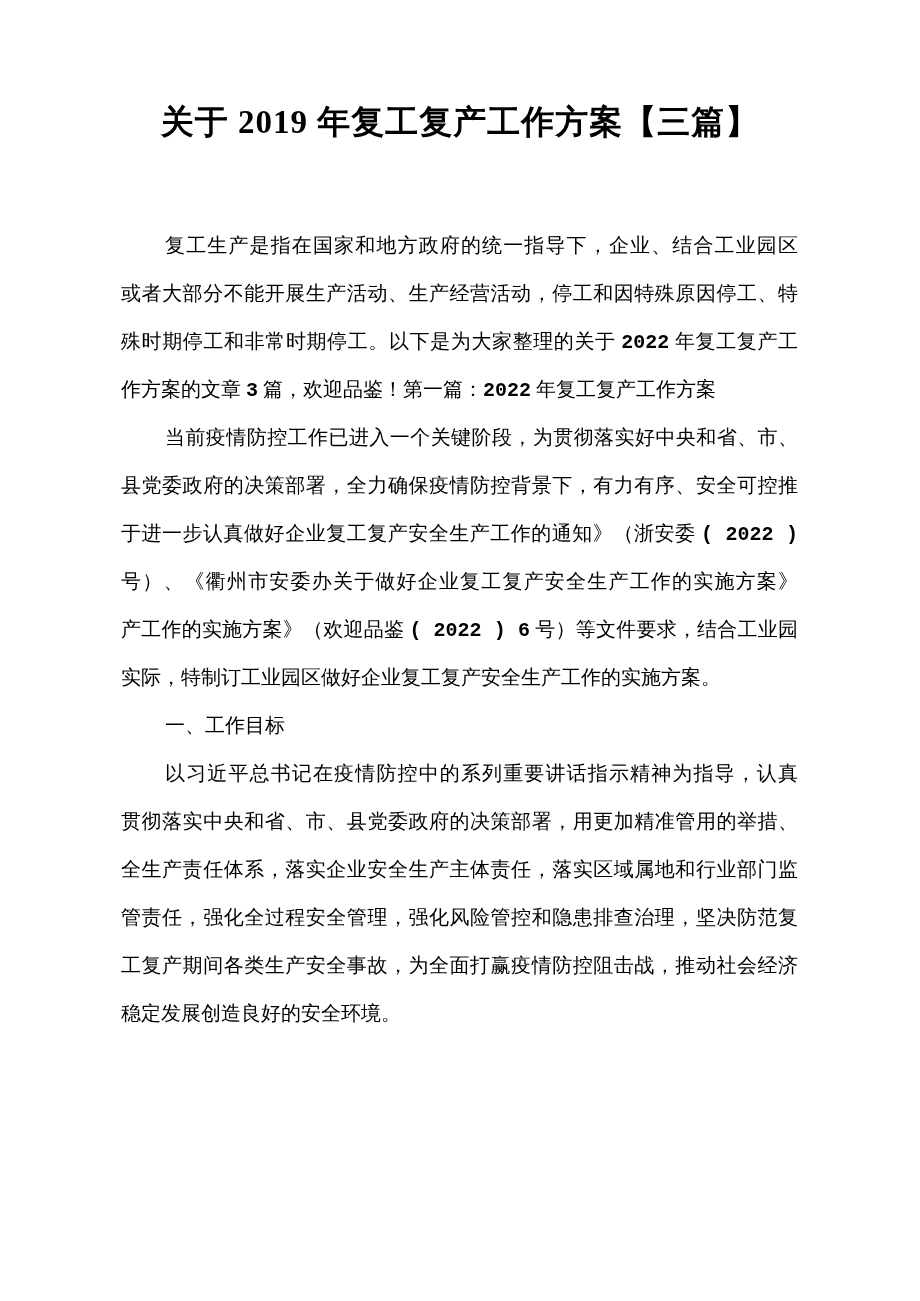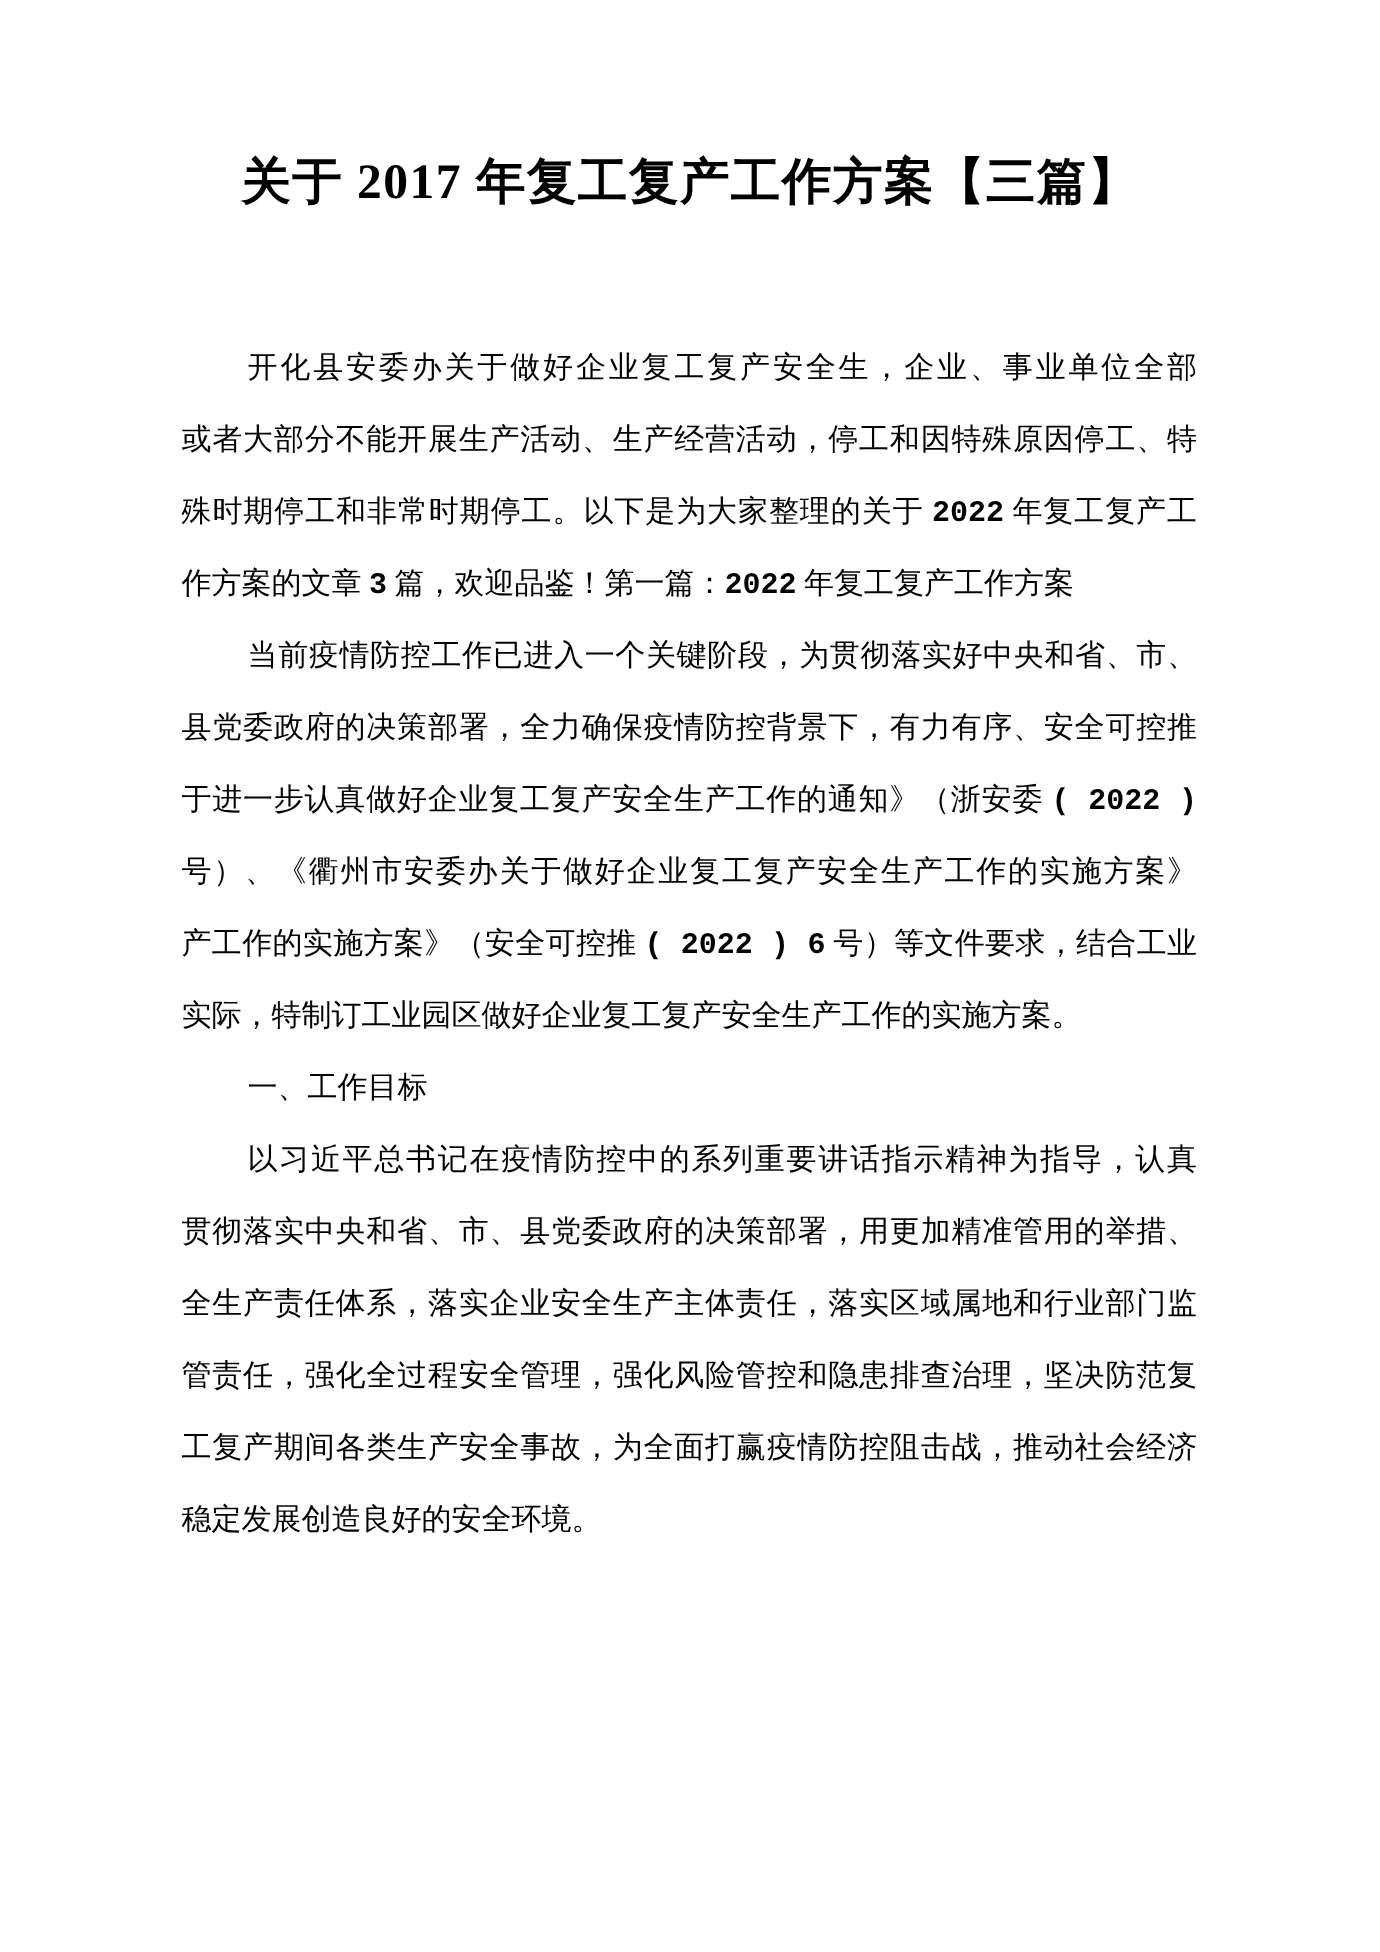--- a/index.html
+++ b/index.html
@@ -58,31 +58,31 @@
   .seg-bold {
     font-weight: bold;
     font-family: Liberation Mono, monospace;
     margin-top: 21px;
   }
 </style>
 </head>
 <body>
 
 <div class="page">
-  <h1 class="doc-title">关于 2017 年复工复产工作方案【三篇】</h1>
+  <h1 class="doc-title">关于 2019 年复工复产工作方案【三篇】</h1>
   <div class="doc-body">
-      <div class="line indent"><span class="seg">开化县安委办关于做好企业复工复产安全生，企业、事业单位全部</span></div>
+      <div class="line indent"><span class="seg">复工生产是指在国家和地方政府的统一指导下，企业、结合工业园区</span></div>
       <div class="line"><span class="seg">或者大部分不能开展生产活动、生产经营活动，停工和因特殊原因停工、特</span></div>
       <div class="line"><span class="seg">殊时期停工和非常时期停工。以下是为大家整理的关于 </span><span class="seg-bold">2022</span><span class="seg"> 年复工复产工</span></div>
       <div class="line end"><span class="seg">作方案的文章 </span><span class="seg-bold">3</span><span class="seg"> 篇，欢迎品鉴！第一篇：</span><span class="seg-bold">2022</span><span class="seg"> 年复工复产工作方案</span></div>
       <div class="line indent"><span class="seg">当前疫情防控工作已进入一个关键阶段，为贯彻落实好中央和省、市、</span></div>
       <div class="line"><span class="seg">县党委政府的决策部署，全力确保疫情防控背景下，有力有序、安全可控推</span></div>
       <div class="line"><span class="seg">于进一步认真做好企业复工复产安全生产工作的通知》（浙安委 </span><span class="seg-bold">( 2022 ) 5</span></div>
       <div class="line"><span class="seg">号）、《衢州市安委办关于做好企业复工复产安全生产工作的实施方案》</span></div>
-      <div class="line"><span class="seg">产工作的实施方案》（安全可控推 </span><span class="seg-bold">( 2022 ) 6</span><span class="seg"> 号）等文件要求，结合工业园区</span></div>
+      <div class="line"><span class="seg">产工作的实施方案》（欢迎品鉴 </span><span class="seg-bold">( 2022 ) 6</span><span class="seg"> 号）等文件要求，结合工业园区</span></div>
       <div class="line end"><span class="seg">实际，特制订工业园区做好企业复工复产安全生产工作的实施方案。</span></div>
       <div class="line indent end"><span class="seg">一、工作目标</span></div>
       <div class="line indent"><span class="seg">以习近平总书记在疫情防控中的系列重要讲话指示精神为指导，认真</span></div>
       <div class="line"><span class="seg">贯彻落实中央和省、市、县党委政府的决策部署，用更加精准管用的举措、</span></div>
       <div class="line"><span class="seg">全生产责任体系，落实企业安全生产主体责任，落实区域属地和行业部门监</span></div>
       <div class="line"><span class="seg">管责任，强化全过程安全管理，强化风险管控和隐患排查治理，坚决防范复</span></div>
       <div class="line"><span class="seg">工复产期间各类生产安全事故，为全面打赢疫情防控阻击战，推动社会经济</span></div>
       <div class="line end"><span class="seg">稳定发展创造良好的安全环境。</span></div>
     </div>
 </div>

